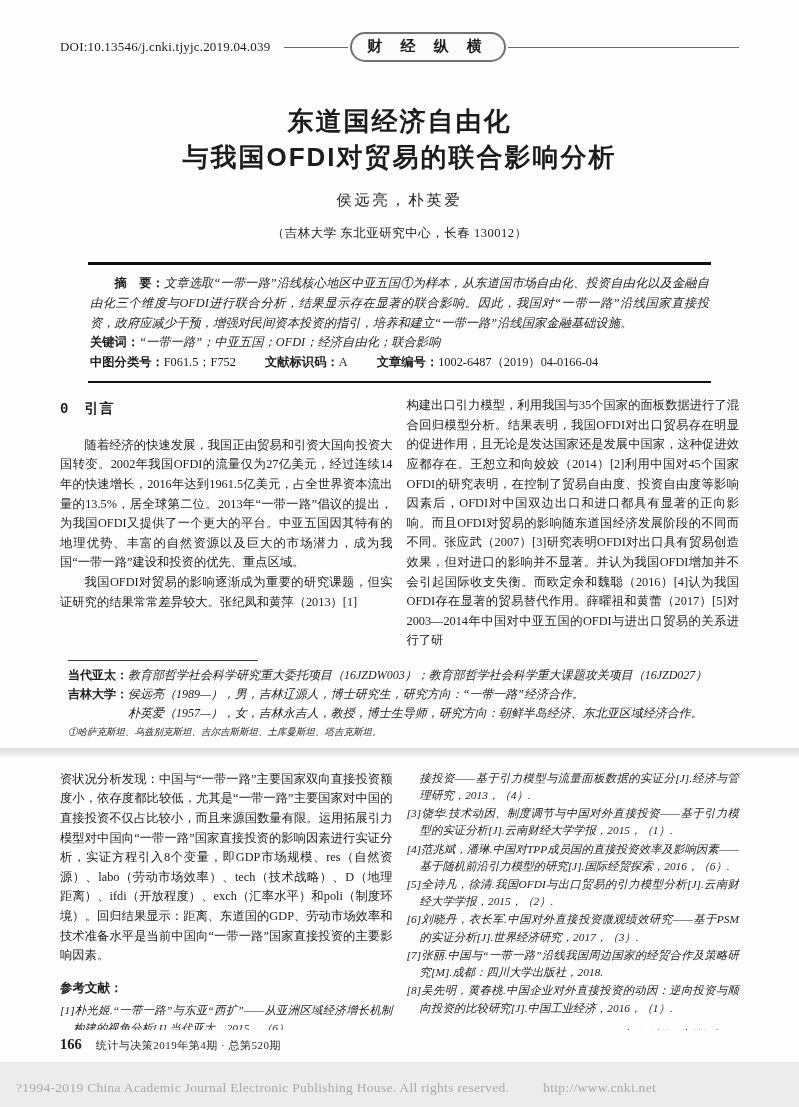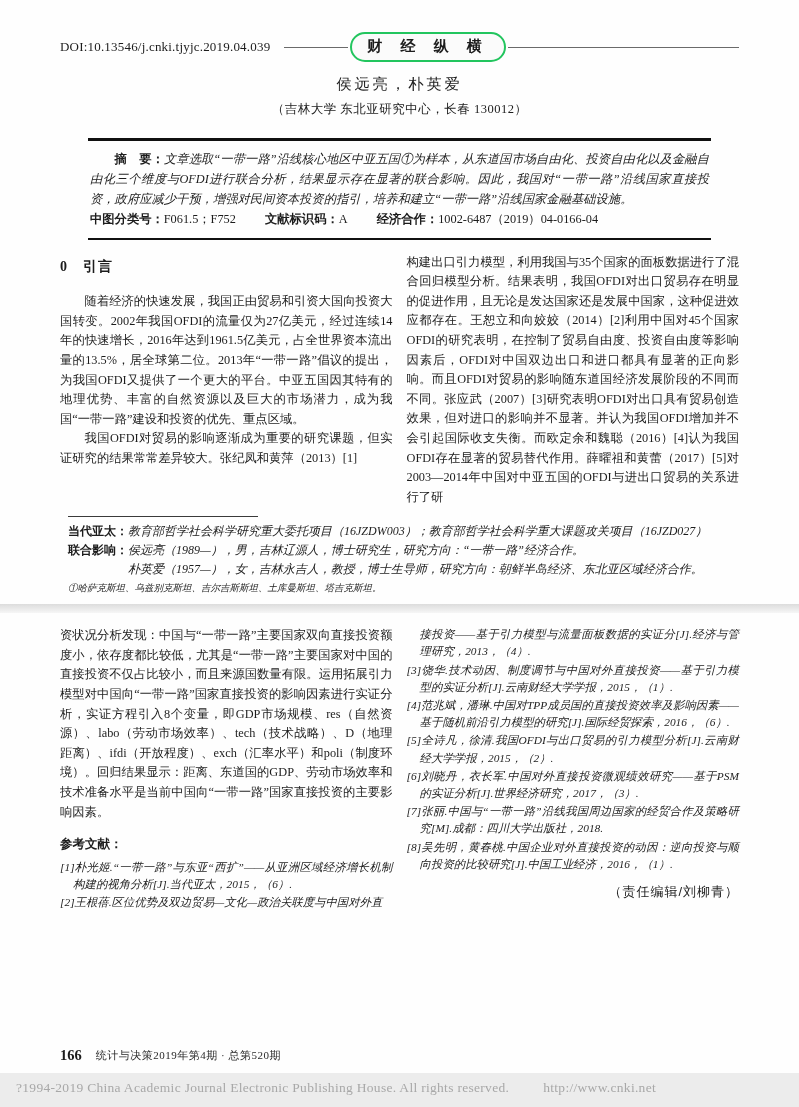--- a/index.html
+++ b/index.html
@@ -15,52 +15,52 @@
     overflow:hidden;
   }
   
   .header-row { display:flex; align-items:center; height:26px; }
   .doi { font-size:13px; letter-spacing:.2px; white-space:nowrap; }
   .badge-rule { flex:1; display:flex; align-items:center; margin-left:14px; }
   .rule-line { border-top:1px solid #6a6a6a; height:0; }
   .rule-left { width:64px; }
   .rule-right { flex:1; }
   .badge {
-    border:2px solid #22c55e; border-radius:16px;
+    border:2px solid #737373; border-radius:16px;
     padding:3px 15px 4px; margin:0 2px;
     font-family:"Liberation Sans","DejaVu Sans",sans-serif;
     font-weight:700; font-size:15px; letter-spacing:7px;
     background:#fbfbfb; white-space:nowrap;
   }
   
   .title-block {
     margin-top:44px; text-align:center;
     font-family:"Liberation Sans","DejaVu Sans",sans-serif;
     font-weight:700; font-size:26px; line-height:1.38; letter-spacing:2px;
   }
   .byline { text-align:center; margin-top:15px; }
   .authors { font-size:15px; letter-spacing:3px; }
-  .affiliation { font-size:12.5px; margin-top:7px; letter-spacing:.5px; }
+  .affiliation { font-size:12.5px; margin-top:15px; letter-spacing:.5px; }
   
   .abstract {
     margin:20px 28px 0;
     border-top:3px solid #101010; border-bottom:2px solid #101010;
     padding:9px 2px 8px;
     font-size:12.3px; line-height:1.62;
   }
   .abstract p { text-align:justify; }
   .abs-body { text-indent:2em; }
   .lbl { font-weight:700; font-family:"Liberation Sans","DejaVu Sans",sans-serif; font-style:normal; }
   .kai { font-style:italic; }
   .meta-row span.pair { margin-right:26px; }
   
   .columns { display:flex; gap:14px; margin-top:13px; }
   .col { flex:1; min-width:0; font-size:12.3px; line-height:19.6px; text-align:justify; }
   .section-heading {
-    font-family:Liberation Serif, serif;
+    font-family:Liberation Mono, monospace;
     font-weight:700; font-size:14px; letter-spacing:1px;
     margin:4px 0 16px;
   }
   .para-indent { text-indent:2em; }
   
   .fundblock { margin-top:9px; font-size:12px; line-height:1.58; }
   .fund-sep { width:190px; border-top:1px solid #3a3a3a; margin:0 0 5px 8px; }
   .fund-line { padding-left:8px; }
   .fund-line2 { padding-left:calc(8px + 5em); }
   .fund-note { padding-left:8px; font-size:9.5px; margin-top:2px; }
@@ -72,74 +72,79 @@
     font-size:12.5px; margin:13px 0 4px;
   }
   .ref-item { font-size:11.4px; line-height:17.2px; padding-left:1.15em; text-indent:-1.15em; margin-bottom:1px; }
   .ref-cont { padding-left:1.15em; text-indent:0; }
   .editor-line {
     text-align:right; font-weight:400; font-size:13px; margin-top:9px;
     font-family:"Liberation Sans","DejaVu Sans",sans-serif; letter-spacing:1px;
   }
   
   .page-footer { position:absolute; left:0; right:0; bottom:0; background:#fefefe; }
-  .footer-row { display:flex; align-items:center; gap:14px; padding:6px 60px 9px; }
+  .footer-row { display:flex; align-items:flex-end; gap:14px; padding:6px 60px 9px; }
   .page-number { font-size:14.5px; font-weight:700; }
   .journal-info { font-size:11px; letter-spacing:.5px; color:#2a2a2a; }
   .copyright-strip {
     background:#ececec; color:#a8a8a8;
-    font-size:13.5px; padding:7px 16px 11px 16px; letter-spacing:.3px;
+    font-size:13.5px; padding:18px 16px 11px 16px; letter-spacing:.3px;
     white-space:nowrap;
   }
   .copyright-strip .url { margin-left:34px; }
 </style>
 </head>
 <body>
 
 <div class="page">
 
   <div class="header-row">
     <span class="doi">DOI:10.13546/j.cnki.tjyjc.2019.04.039</span>
     <span class="badge-rule">
       <span class="rule-line rule-left"></span>
       <span class="badge">财 经 纵 横</span>
       <span class="rule-line rule-right"></span>
     </span>
   </div>
 
+  <div class="title-block">
+    <div>东道国经济自由化</div>
+    <div>与我国OFDI对贸易的联合影响分析</div>
+  </div>
 
   <div class="byline">
     <div class="authors">侯远亮，朴英爱</div>
     <div class="affiliation">（吉林大学 东北亚研究中心，长春 130012）</div>
   </div>
 
   <div class="abstract">
     <p class="abs-body"><span class="lbl">摘　要：</span><span class="kai">文章选取“一带一路”沿线核心地区中亚五国①为样本，从东道国市场自由化、投资自由化以及金融自由化三个维度与OFDI进行联合分析，结果显示存在显著的联合影响。因此，我国对“一带一路”沿线国家直接投资，政府应减少干预，增强对民间资本投资的指引，培养和建立“一带一路”沿线国家金融基础设施。</span></p>
+    <p><span class="lbl">关键词：</span><span class="kai">“一带一路”；中亚五国；OFDI；经济自由化；联合影响</span></p>
     <p class="meta-row">
       <span class="pair"><span class="lbl">中图分类号：</span><span>F061.5；F752</span></span>
       <span class="pair"><span class="lbl">文献标识码：</span><span>A</span></span>
-      <span class="pair"><span class="lbl">经济合作：</span><span>1002-6487（2019）04-0166-04</span></span>
+      <span class="pair"><span class="lbl">文章编号：</span><span>1002-6487（2019）04-0166-04</span></span>
     </p>
   </div>
 
   <div class="columns">
     <div class="col">
       <div class="section-heading">0　引言</div>
       <p class="para-indent">随着经济的快速发展，我国正由贸易和引资大国向投资大国转变。2002年我国OFDI的流量仅为27亿美元，经过连续14年的快速增长，2016年达到1961.5亿美元，占全世界资本流出量的13.5%，居全球第二位。2013年“一带一路”倡议的提出，为我国OFDI又提供了一个更大的平台。中亚五国因其特有的地理优势、丰富的自然资源以及巨大的市场潜力，成为我国“一带一路”建设和投资的优先、重点区域。</p>
       <p class="para-indent">我国OFDI对贸易的影响逐渐成为重要的研究课题，但实证研究的结果常常差异较大。张纪凤和黄萍（2013）[1]</p>
     </div>
     <div class="col">
       <p>构建出口引力模型，利用我国与35个国家的面板数据进行了混合回归模型分析。结果表明，我国OFDI对出口贸易存在明显的促进作用，且无论是发达国家还是发展中国家，这种促进效应都存在。王恕立和向姣姣（2014）[2]利用中国对45个国家OFDI的研究表明，在控制了贸易自由度、投资自由度等影响因素后，OFDI对中国双边出口和进口都具有显著的正向影响。而且OFDI对贸易的影响随东道国经济发展阶段的不同而不同。张应武（2007）[3]研究表明OFDI对出口具有贸易创造效果，但对进口的影响并不显著。并认为我国OFDI增加并不会引起国际收支失衡。而欧定余和魏聪（2016）[4]认为我国OFDI存在显著的贸易替代作用。薛曜祖和黄蕾（2017）[5]对2003—2014年中国对中亚五国的OFDI与进出口贸易的关系进行了研</p>
     </div>
   </div>
 
   <div class="fundblock">
     <div class="fund-sep"></div>
     <div class="fund-line"><span class="lbl">当代亚太：</span><span class="kai">教育部哲学社会科学研究重大委托项目（16JZDW003）；教育部哲学社会科学重大课题攻关项目（16JZD027）</span></div>
-    <div class="fund-line"><span class="lbl">联合影响：</span><span class="kai">侯远亮（1989—），男，吉林辽源人，博士研究生，研究方向：“一带一路”经济合作。</span></div>
+    <div class="fund-line"><span class="lbl">吉林大学：</span><span class="kai">侯远亮（1989—），男，吉林辽源人，博士研究生，研究方向：“一带一路”经济合作。</span></div>
     <div class="fund-line2 kai">朴英爱（1957—），女，吉林永吉人，教授，博士生导师，研究方向：朝鲜半岛经济、东北亚区域经济合作。</div>
     <div class="fund-note kai">①哈萨克斯坦、乌兹别克斯坦、吉尔吉斯斯坦、土库曼斯坦、塔吉克斯坦。</div>
   </div>
 
   <div class="seam"></div>
 
   <div class="columns">
     <div class="col">
       <p>资状况分析发现：中国与“一带一路”主要国家双向直接投资额度小，依存度都比较低，尤其是“一带一路”主要国家对中国的直接投资不仅占比较小，而且来源国数量有限。运用拓展引力模型对中国向“一带一路”国家直接投资的影响因素进行实证分析，实证方程引入8个变量，即GDP市场规模、res（自然资源）、labo（劳动市场效率）、tech（技术战略）、D（地理距离）、ifdi（开放程度）、exch（汇率水平）和poli（制度环境）。回归结果显示：距离、东道国的GDP、劳动市场效率和技术准备水平是当前中国向“一带一路”国家直接投资的主要影响因素。</p>
       <div class="refs-header">参考文献：</div>

